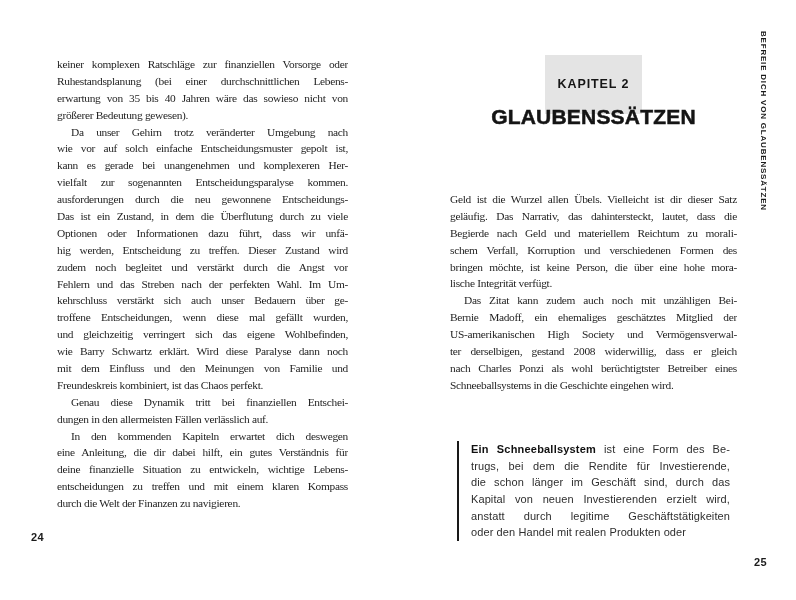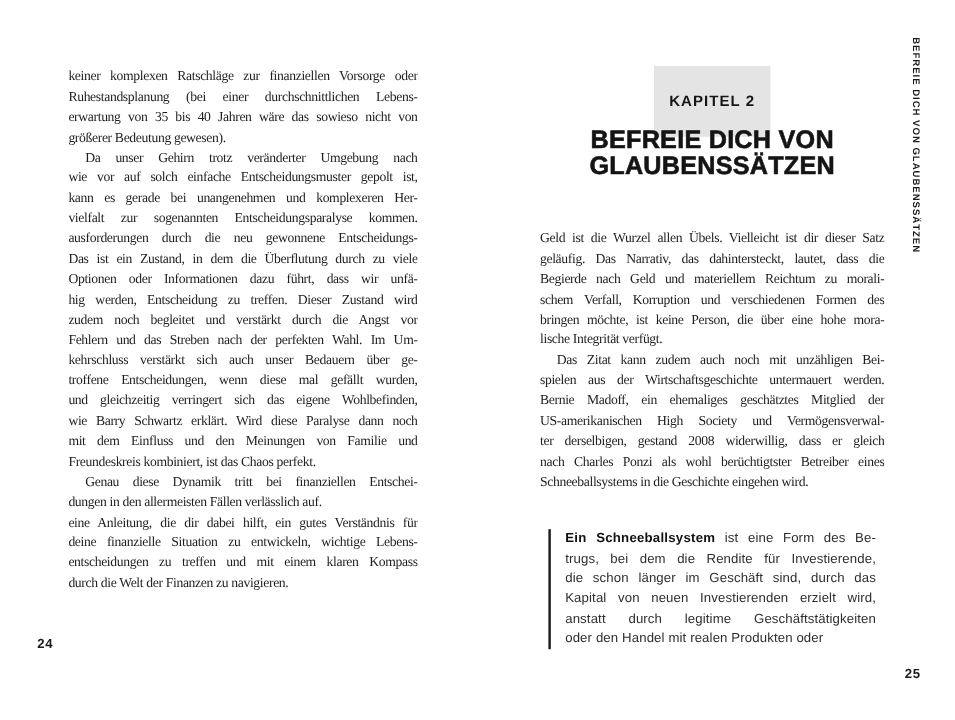--- a/index.html
+++ b/index.html
@@ -89,45 +89,44 @@
         <div class="tline">zudem noch begleitet und verstärkt durch die Angst vor</div>
         <div class="tline">Fehlern und das Streben nach der perfekten Wahl. Im Um-</div>
         <div class="tline">kehrschluss verstärkt sich auch unser Bedauern über ge-</div>
         <div class="tline">troffene Entscheidungen, wenn diese mal gefällt wurden,</div>
         <div class="tline">und gleichzeitig verringert sich das eigene Wohlbefinden,</div>
         <div class="tline">wie Barry Schwartz erklärt. Wird diese Paralyse dann noch</div>
         <div class="tline">mit dem Einfluss und den Meinungen von Familie und</div>
         <div class="tline last">Freundeskreis kombiniert, ist das Chaos perfekt.</div>
         <div class="tline ind">Genau diese Dynamik tritt bei finanziellen Entschei-</div>
         <div class="tline last">dungen in den allermeisten Fällen verlässlich auf.</div>
+        <div class="tline ind">In den kommenden Kapiteln erwartet dich deswegen</div>
         <div class="tline">eine Anleitung, die dir dabei hilft, ein gutes Verständnis für</div>
         <div class="tline">deine finanzielle Situation zu entwickeln, wichtige Lebens-</div>
         <div class="tline">entscheidungen zu treffen und mit einem klaren Kompass</div>
         <div class="tline last">durch die Welt der Finanzen zu navigieren.</div>
       </div>
     <div class="pagenum pn-left">24</div>
   </section>
 
   <section class="page">
     <div class="badge-wrap">
       <span class="badge">KAPITEL 2</span>
     </div>
     <h1 class="title">
-      <span class="tl">BEFREIE DICH VON</span>
       <span class="tl">GLAUBENSSÄTZEN</span>
     </h1>
     <div class="body right-body serif">
         <div class="tline">Geld ist die Wurzel allen Übels. Vielleicht ist dir dieser Satz</div>
         <div class="tline">geläufig. Das Narrativ, das dahintersteckt, lautet, dass die</div>
         <div class="tline">Begierde nach Geld und materiellem Reichtum zu morali-</div>
         <div class="tline">schem Verfall, Korruption und verschiedenen Formen des</div>
         <div class="tline">bringen möchte, ist keine Person, die über eine hohe mora-</div>
         <div class="tline last">lische Integrität verfügt.</div>
         <div class="tline ind">Das Zitat kann zudem auch noch mit unzähligen Bei-</div>
-        <div class="tline">spielen aus der Wirtschaftsgeschichte untermauert werden.</div>
         <div class="tline">Bernie Madoff, ein ehemaliges geschätztes Mitglied der</div>
         <div class="tline">US-amerikanischen High Society und Vermögensverwal-</div>
         <div class="tline">ter derselbigen, gestand 2008 widerwillig, dass er gleich</div>
         <div class="tline">nach Charles Ponzi als wohl berüchtigtster Betreiber eines</div>
         <div class="tline last">Schneeballsystems in die Geschichte eingehen wird.</div>
       </div>
     <aside class="infobox">
         <div class="tline"><b>Ein Schneeballsystem</b> ist eine Form des Be-</div>
         <div class="tline">trugs, bei dem die Rendite für Investierende,</div>
         <div class="tline">die schon länger im Geschäft sind, durch das</div>

